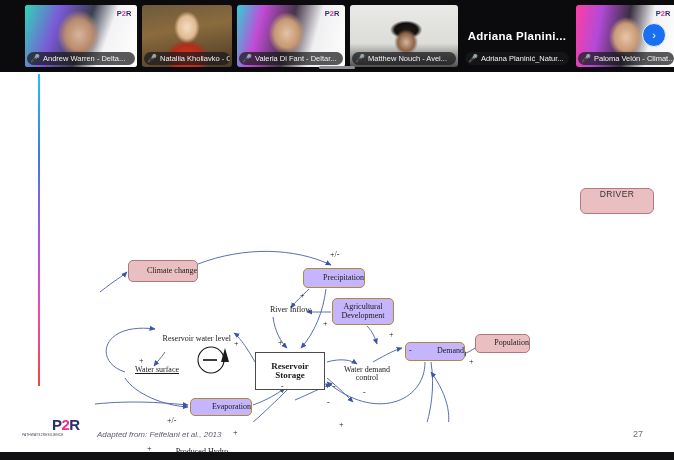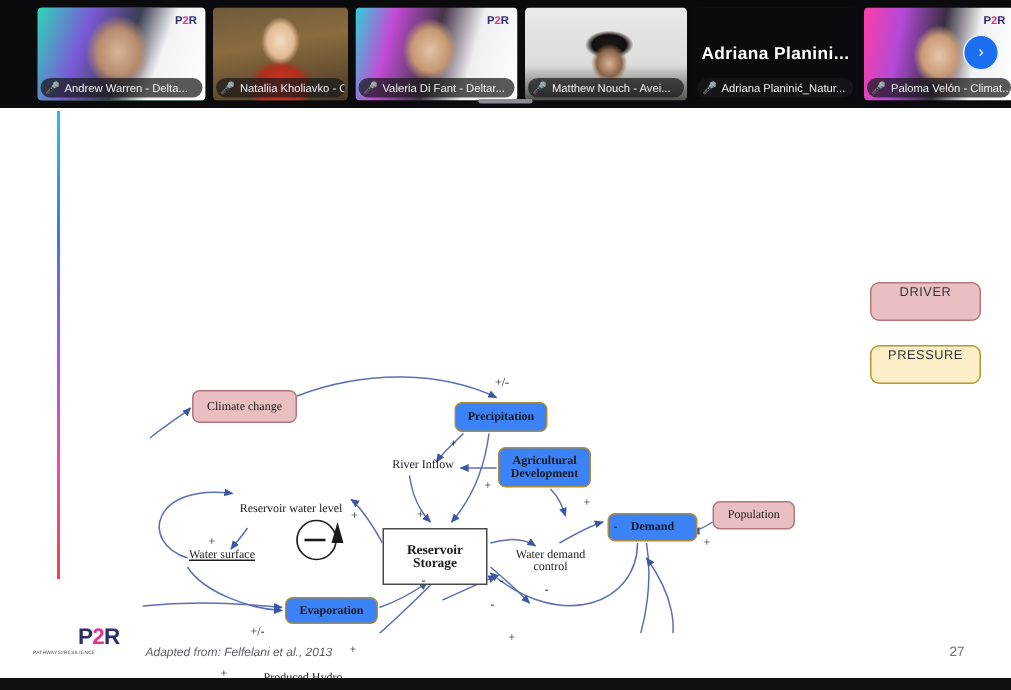--- a/index.html
+++ b/index.html
@@ -203,34 +203,33 @@
   #diagram svg { position: absolute; left: 0; top: 0; }
 
   .node {
     position: absolute;
     box-sizing: border-box;
     font-family: "Liberation Serif", serif;
     font-size: 8px;
     color: #1a1a1a;
     display: flex;
     align-items: center;
-    justify-content: center;
+    justify-content: flex-end;
     text-align: center;
     line-height: 1.05;
   }
   .node.driver {
     background: #e9bfc2;
     border: 1px solid #b0787c;
     border-radius: 5px;
   }
   .node.pressure {
-    background: #3b82f6;
+    background: #c4b5fd;
     border: 1px solid #b08a34;
     border-radius: 5px;
-    font-weight: bold;
   }
   .node.state {
     background: #ffffff;
     border: 1.2px solid #4a4a4a;
     border-radius: 0;
     font-weight: bold;
     font-size: 9px;
   }
   .node.plain {
     background: transparent;
@@ -321,23 +320,20 @@
   <div id="strip-handle"></div>
 </div>
 
 <div id="slide">
 
   <div id="accent-line"></div>
 
 
   <div class="legend-box" id="legend-driver">
     <span>DRIVER</span>
-  </div>
-  <div class="legend-box" id="legend-pressure">
-    <span>PRESSURE</span>
   </div>
 
   <div id="diagram">
     <svg width="470" height="250">
       <defs>
         <marker id="ah" markerWidth="7" markerHeight="7" refX="5.4" refY="2.6" orient="auto">
           <path d="M0,0 L6,2.6 L0,5.2 z" fill="#3c56a5"></path>
         </marker>
       </defs>
       <g fill="none" stroke="#5a6fb5" stroke-width="1" marker-end="url(#ah)">

